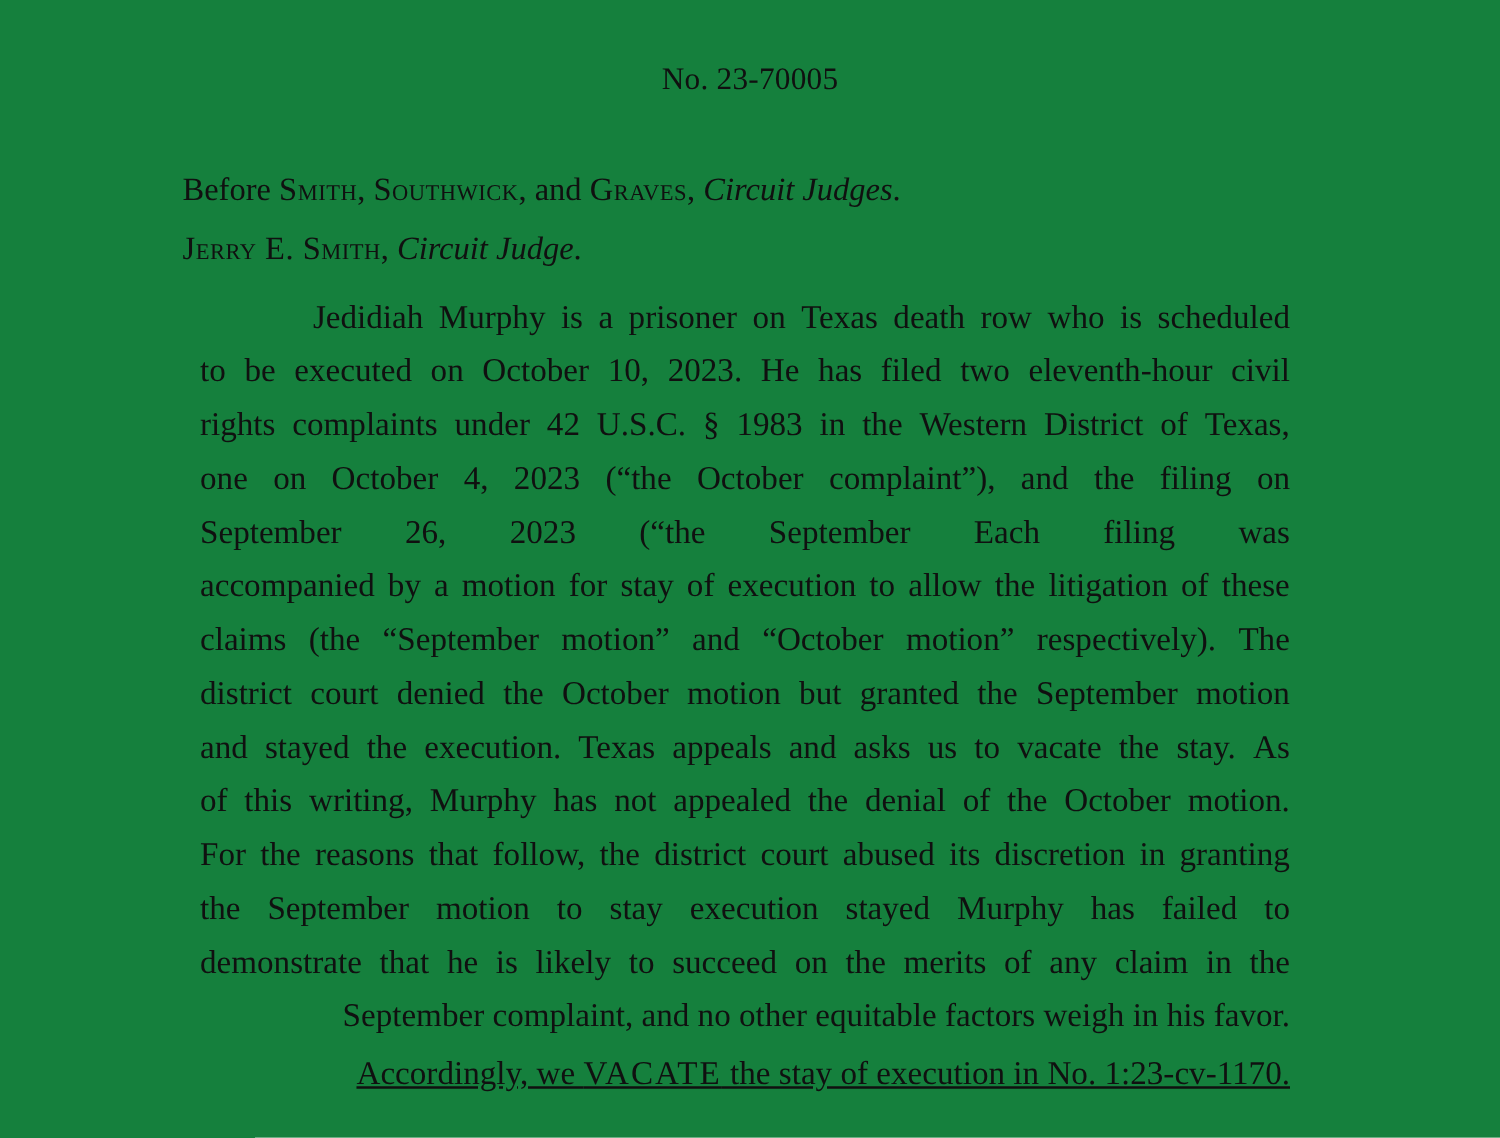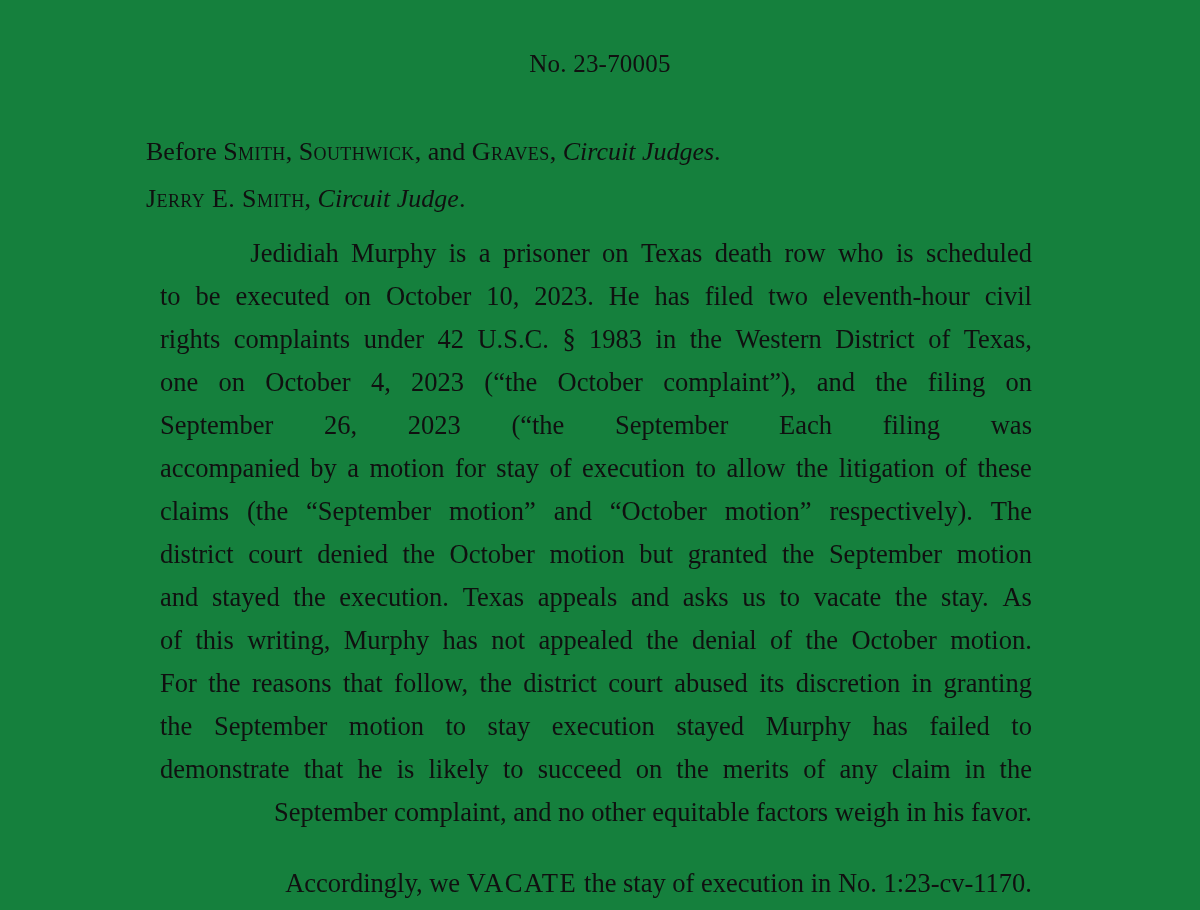--- a/index.html
+++ b/index.html
@@ -60,21 +60,22 @@
   .body-block {
     position: absolute;
     top: 232px;
     left: 160px;
     width: 872px;
   }
   .para {
     margin: 0;
   }
   .para + .para {
-    margin-top: 28px;
+    margin-top: 3px;
+    text-decoration: underline;
   }
   
   .line {
     display: block;
     font-size: 26.5px;
     height: 43px;
     line-height: 43px;
     white-space: nowrap;
     text-align: justify;
   }

